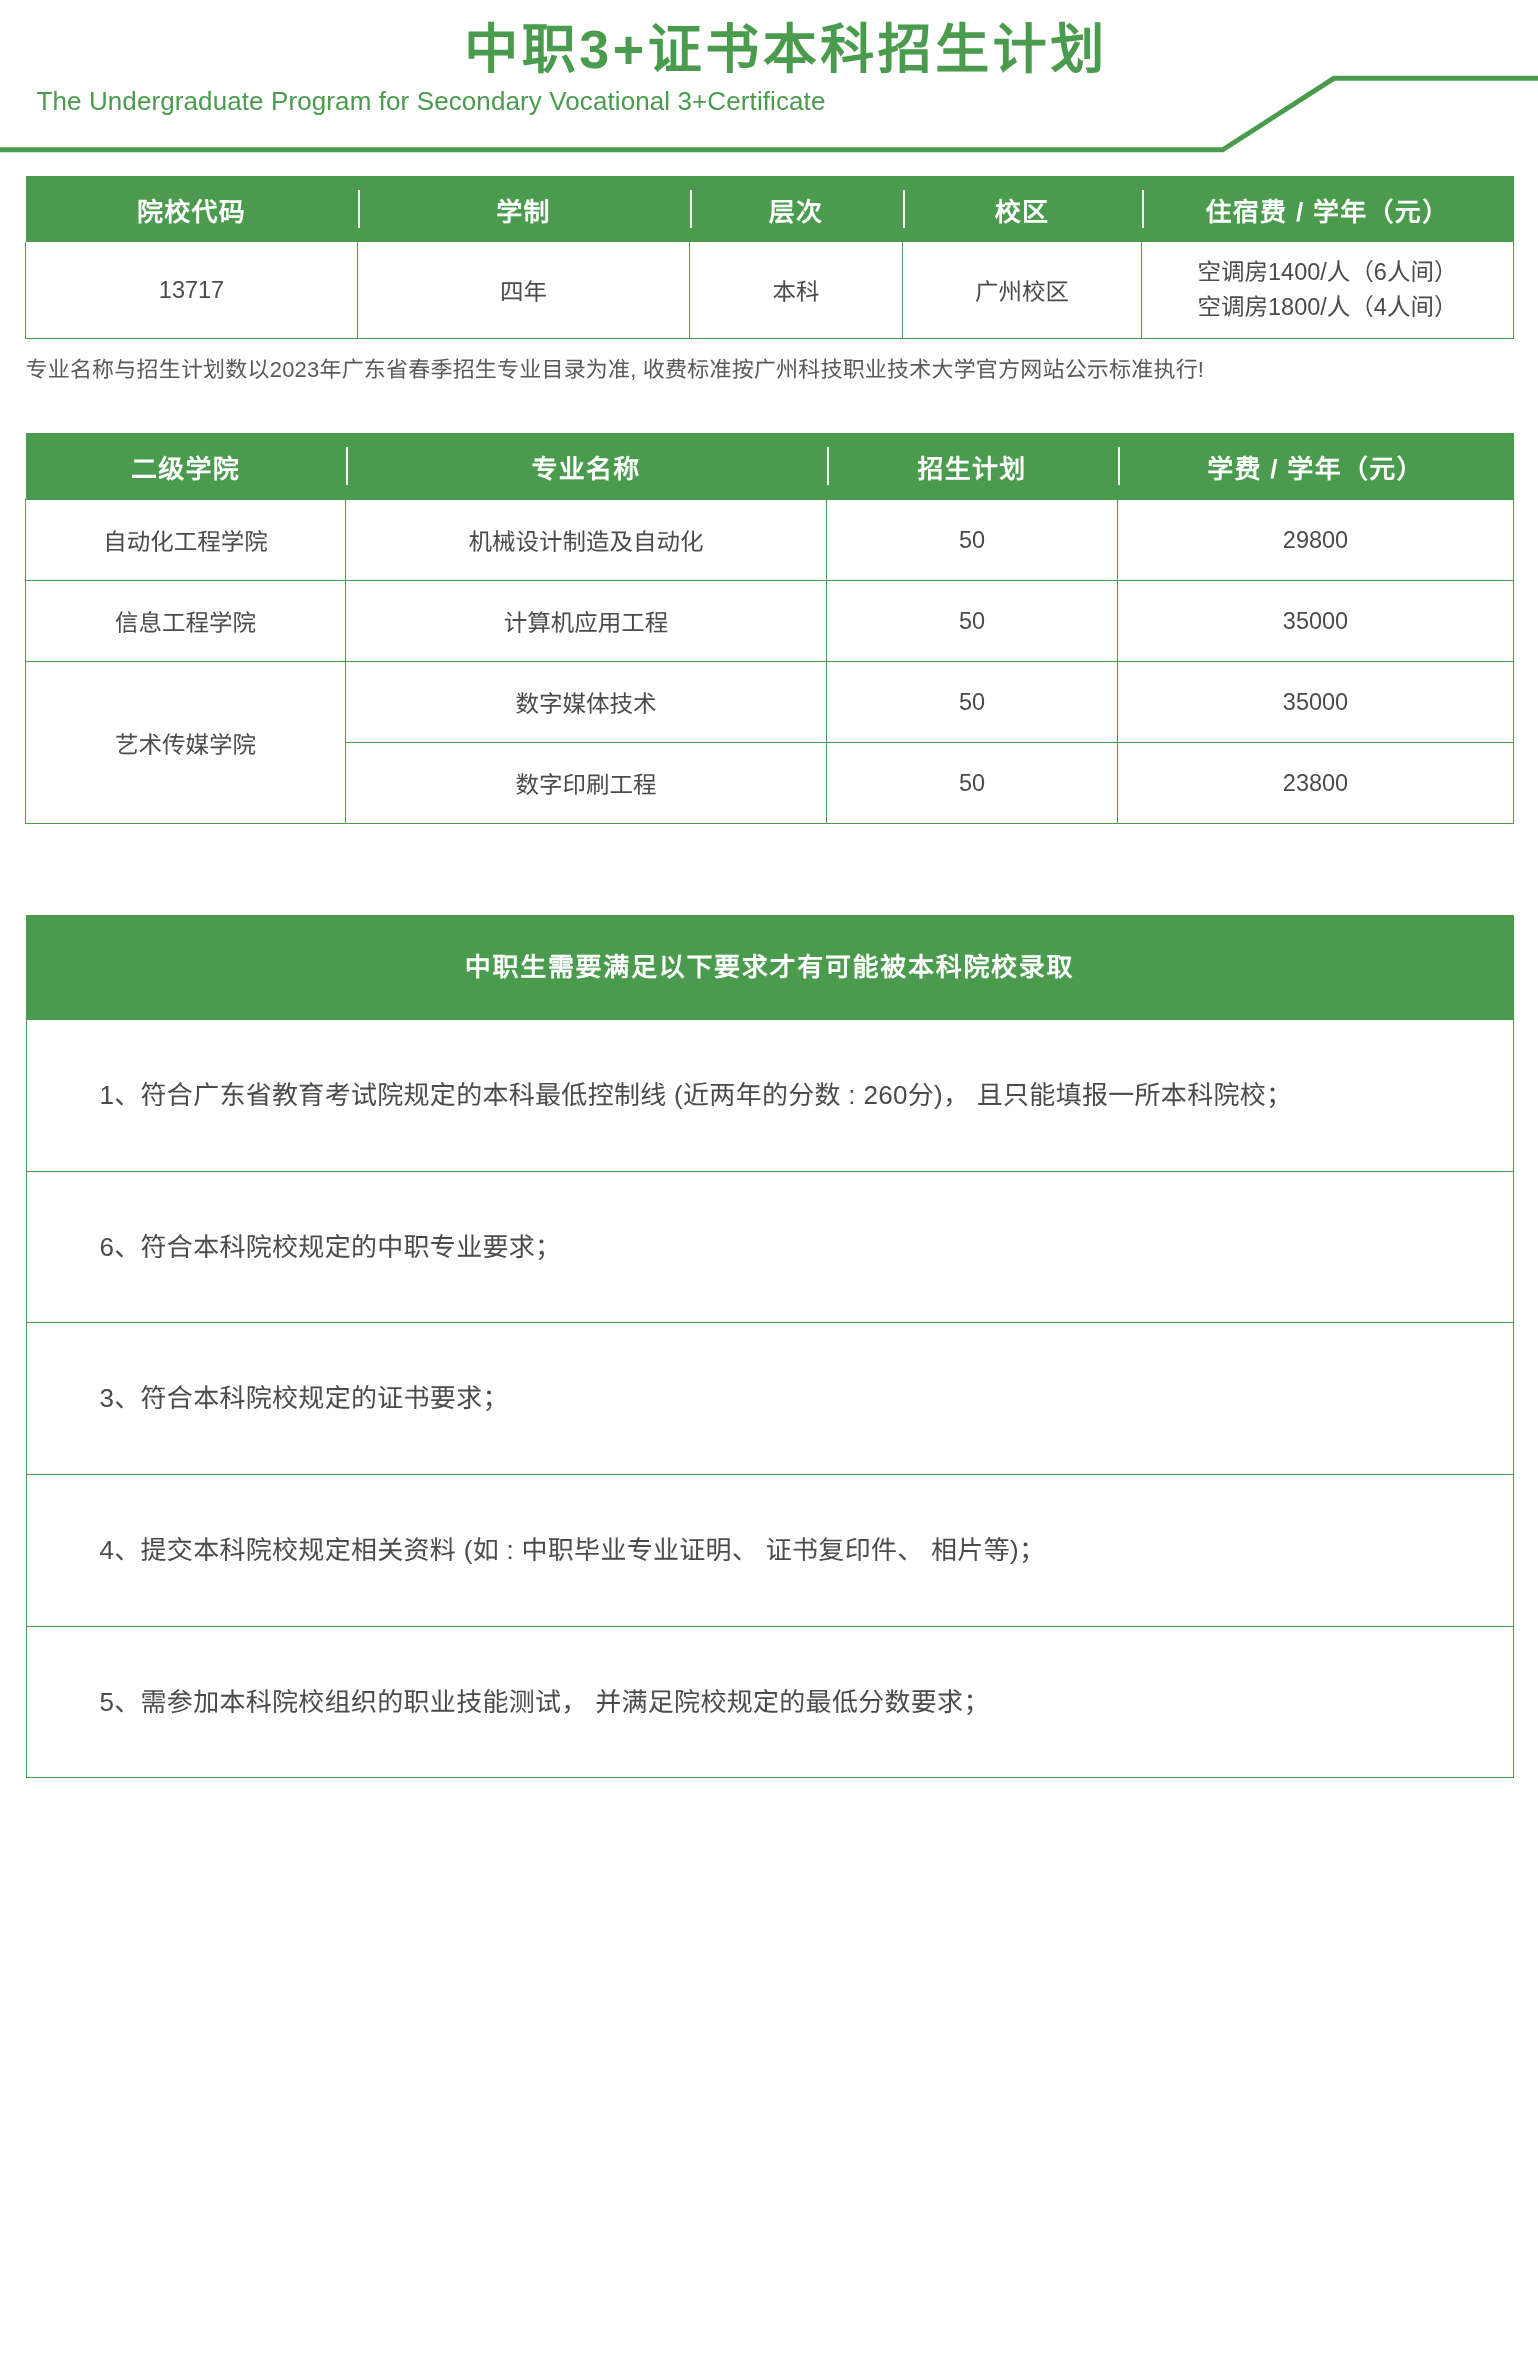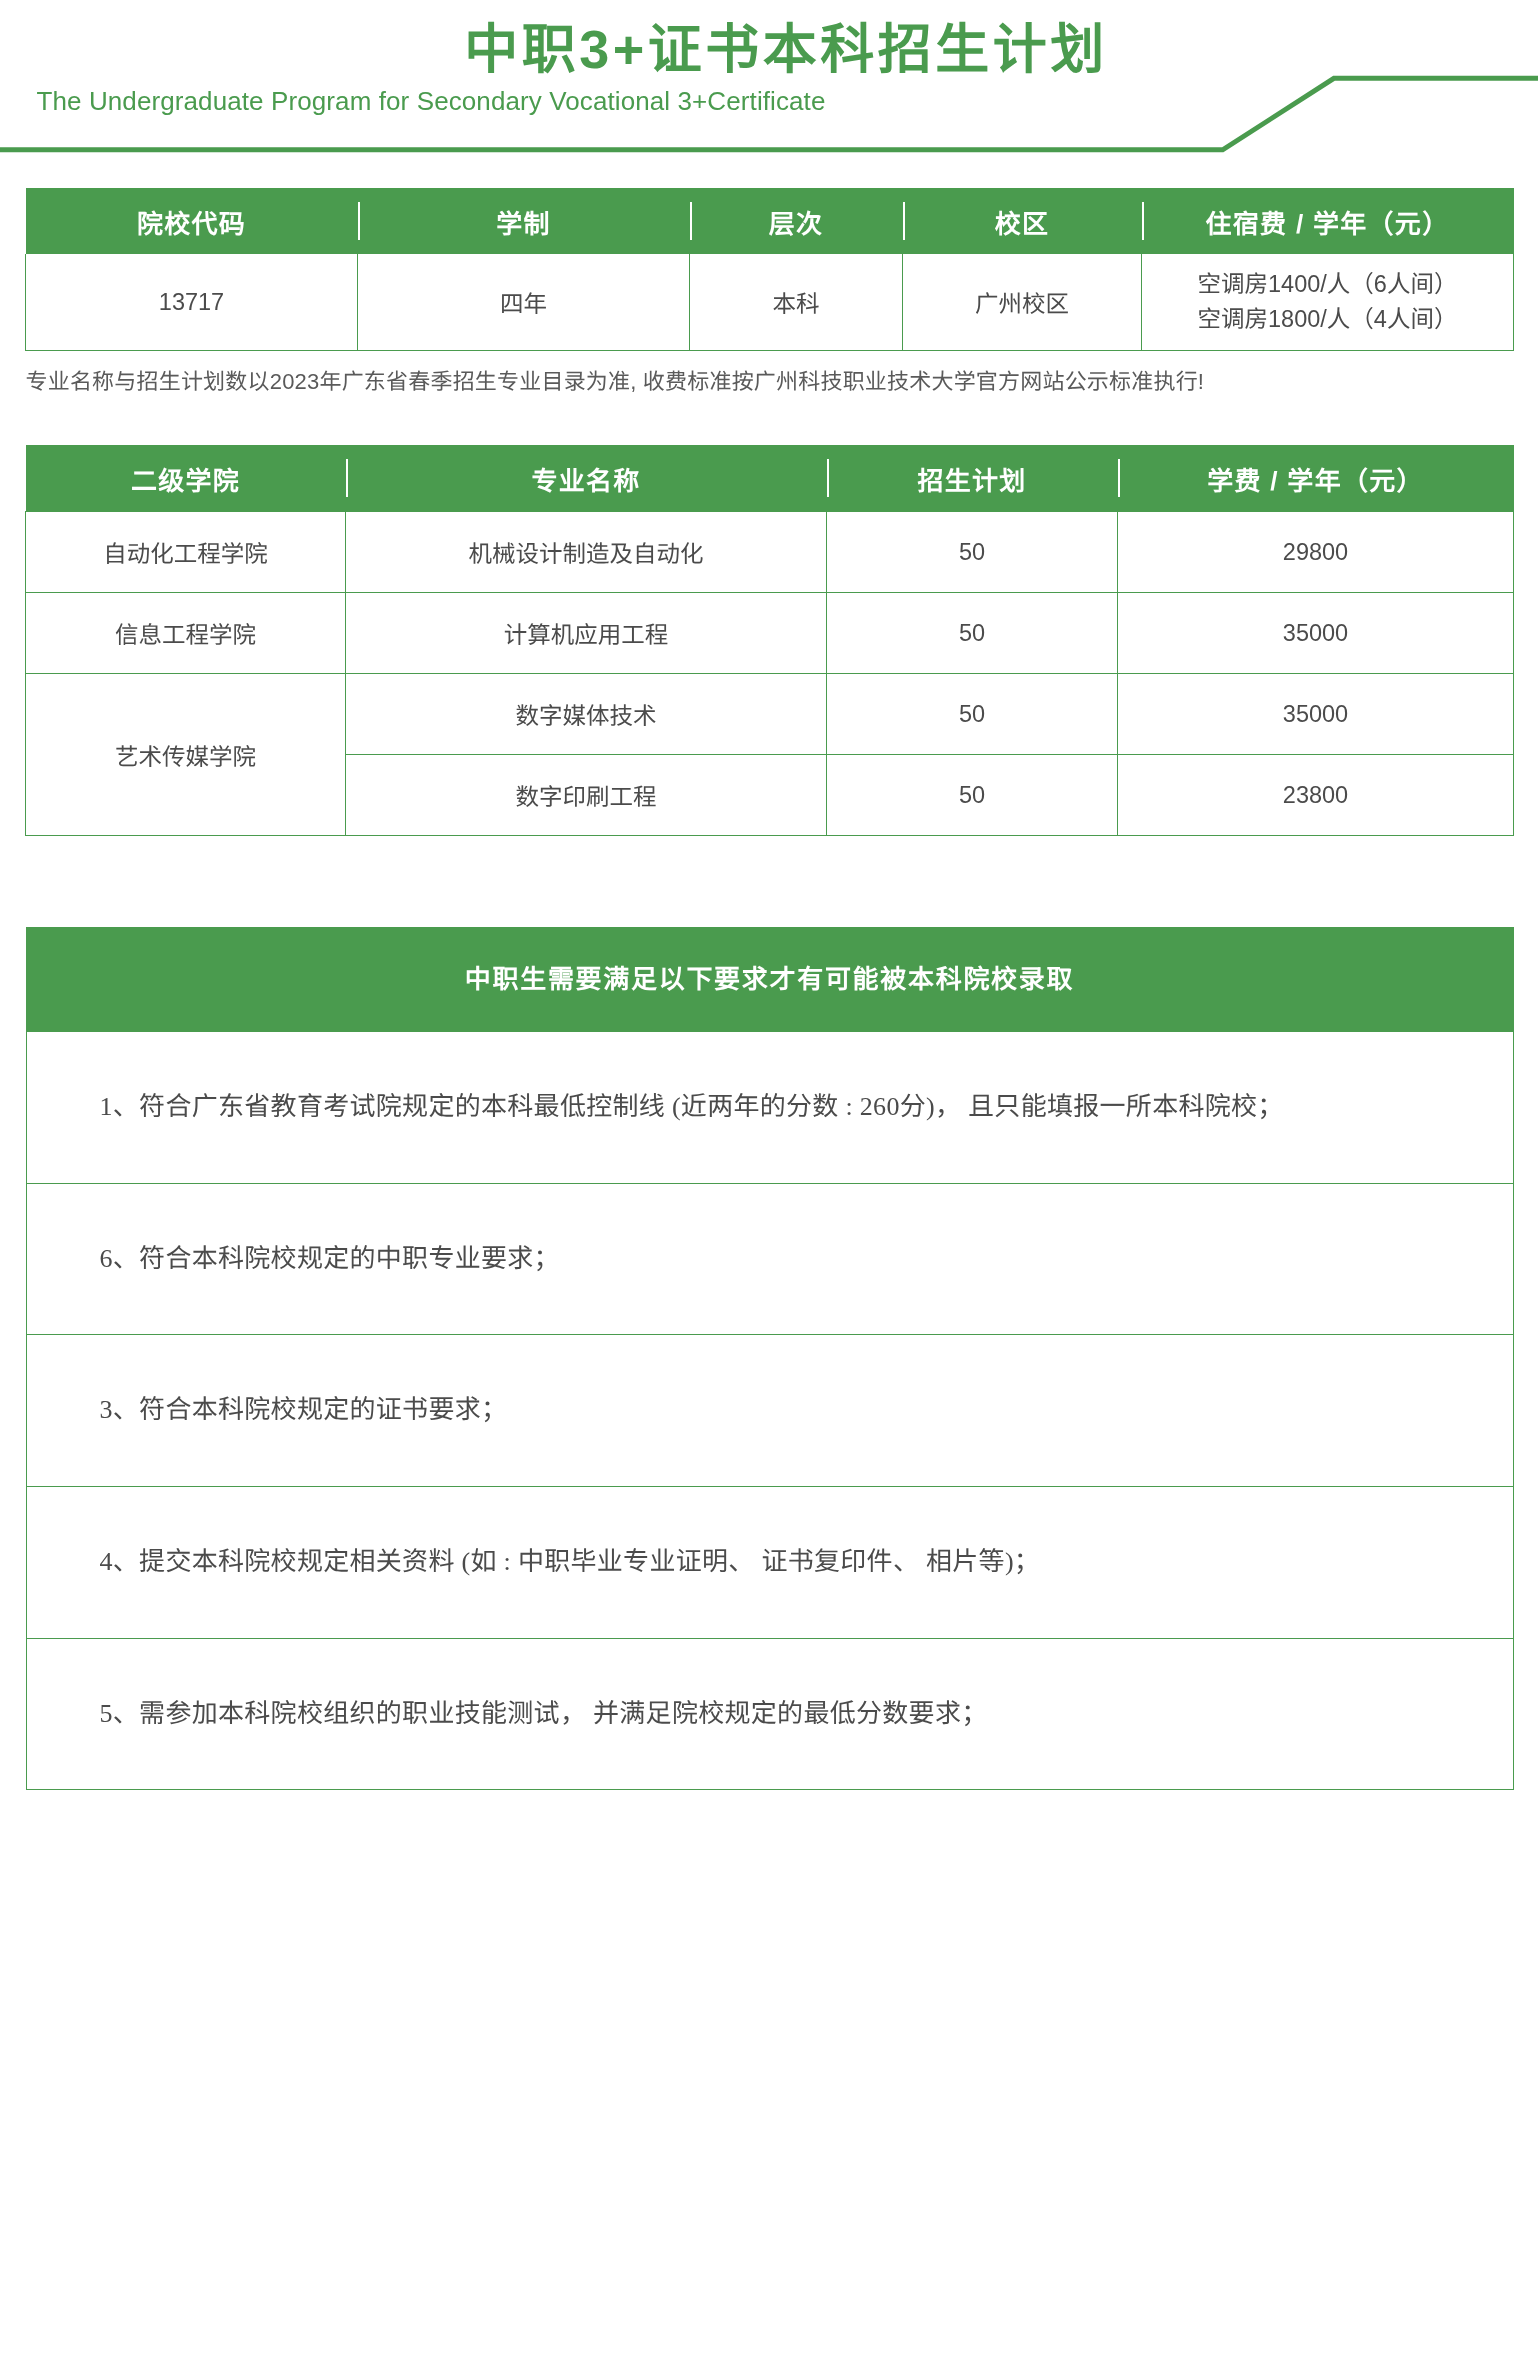--- a/index.html
+++ b/index.html
@@ -96,42 +96,41 @@
     background: #ffffff;
     padding: 0;
   }
   .tbl td.tall   { height: 96px; }
   .tbl .stack { line-height: 1.5; }
 
   
   .table1 td { border-top: none; }
   .table1 { margin-bottom: 0; }
 
-  .t1-wrap { margin-top: 33px; }
+  .t1-wrap { margin-top: 21px; }
 
   .note {
     width: 1488px;
     margin: 12px auto 0 auto;
     font-size: 22px;
     color: #5a5a5a;
     letter-spacing: 0.2px;
     white-space: nowrap;
   }
 
   .t2-wrap { margin-top: 50px; }
   .table2 td { height: 80px; }
 
   
   .req-panel {
     width: 1488px;
     margin: 91px auto 0 auto;
     border: 1.7px solid #4a9b4e;
     box-sizing: border-box;
     background: #ffffff;
-    font-family: Liberation Serif, serif;
   }
   .req-header {
     background: #4a9b4e;
     color: #ffffff;
     font-size: 26px;
     font-weight: bold;
     letter-spacing: 1.7px;
     text-align: center;
     height: 103px;
     line-height: 103px;

